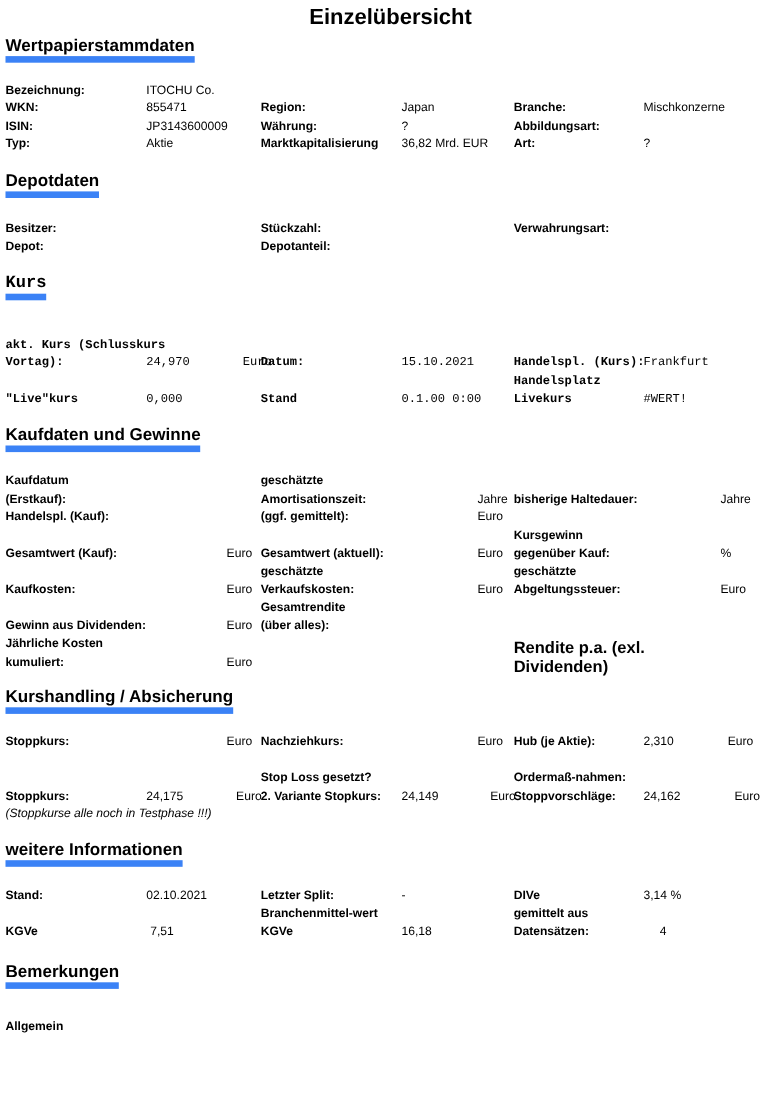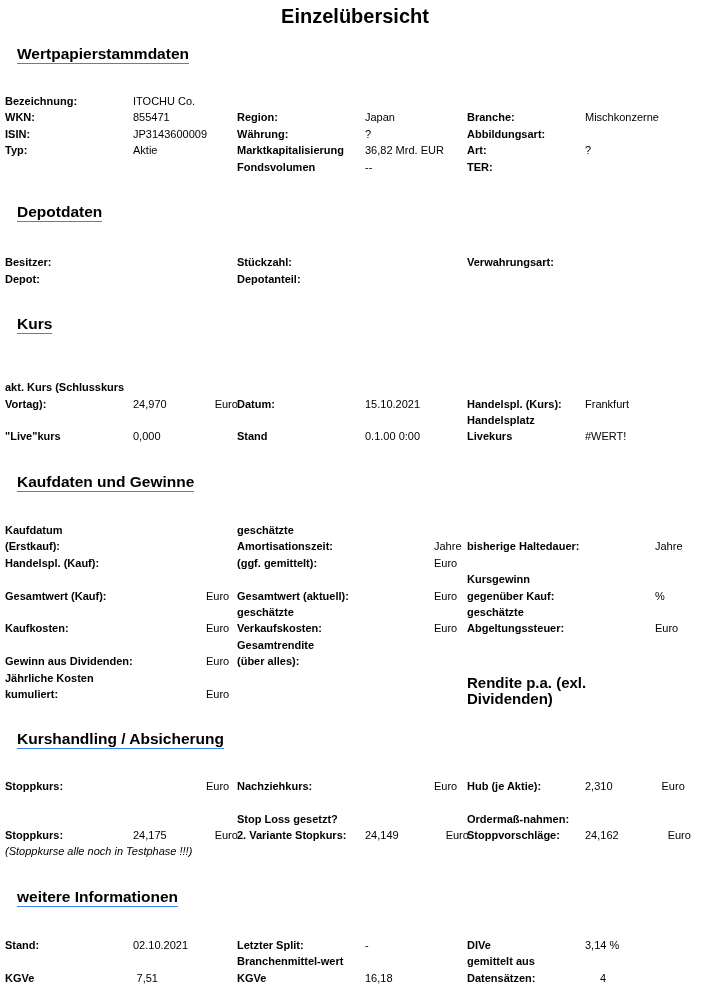--- a/index.html
+++ b/index.html
@@ -11,27 +11,27 @@
   }
   .page{width:700px;padding-left:5px;}
   h1.title{
     font-size:20px;font-weight:bold;text-align:center;
     margin:4px 0 0 0;line-height:24px;letter-spacing:0px;
   }
   .sec{display:block;}
   .sec .heading{
     display:inline-block;
     font-size:15.5px;font-weight:bold;
-    line-height:17px;margin:12px;padding-bottom:1px;
-    border-bottom:1px solid #3b82f6;
+    line-height:17px;margin:0;padding-bottom:1px;
+    border-bottom:6px solid #3b82f6;
   }
   .rows{display:block;}
   .s0{margin-top:5px;}  .s0 .rows{margin-top:17px;}
   .s1{margin-top:16px;} .s1 .rows{margin-top:20px;}
-  .s2{margin-top:16px;} .s2 .rows{margin-top:33px;}
+  .s2{margin-top:16px;font-family:Liberation Mono, monospace;} .s2 .rows{margin-top:33px;}
   .s3{margin-top:16px;} .s3 .rows{margin-top:18px;}
   .s4{margin-top:15px;} .s4 .rows{margin-top:17px;}
   .s5{margin-top:16px;} .s5 .rows{margin-top:18px;}
   .s6{margin-top:19px;} .s6 .rows{margin-top:26px;}
   .row{
     display:grid;
     grid-template-columns:128px 95px 9px 128px 95px 7px 118px 115px;
     height:16.45px;line-height:16.45px;
   }
   .cell{white-space:nowrap;overflow:visible;}
@@ -89,30 +89,20 @@
         <div class="row">
           <div class="cell label cA">Typ:</div>
           <div class="cell value cB">Aktie</div>
           <div class="cell spacer"></div>
           <div class="cell label cC">Marktkapitalisierung</div>
           <div class="cell value cD">36,82 Mrd. EUR</div>
           <div class="cell spacer"></div>
           <div class="cell label cE">Art:</div>
           <div class="cell value cF">?</div>
         </div>
-        <div class="row">
-          <div class="cell label cA"></div>
-          <div class="cell value cB"></div>
-          <div class="cell spacer"></div>
-          <div class="cell label cC">Fondsvolumen</div>
-          <div class="cell value cD">--</div>
-          <div class="cell spacer"></div>
-          <div class="cell label cE">TER:</div>
-          <div class="cell value cF"></div>
-        </div>
       </div>
   </div>
 
   <div class="sec s1">
     <h2 class="heading">Depotdaten</h2>
     <div class="rows">
         <div class="row">
           <div class="cell label cA">Besitzer:</div>
           <div class="cell value cB"></div>
           <div class="cell spacer"></div>

